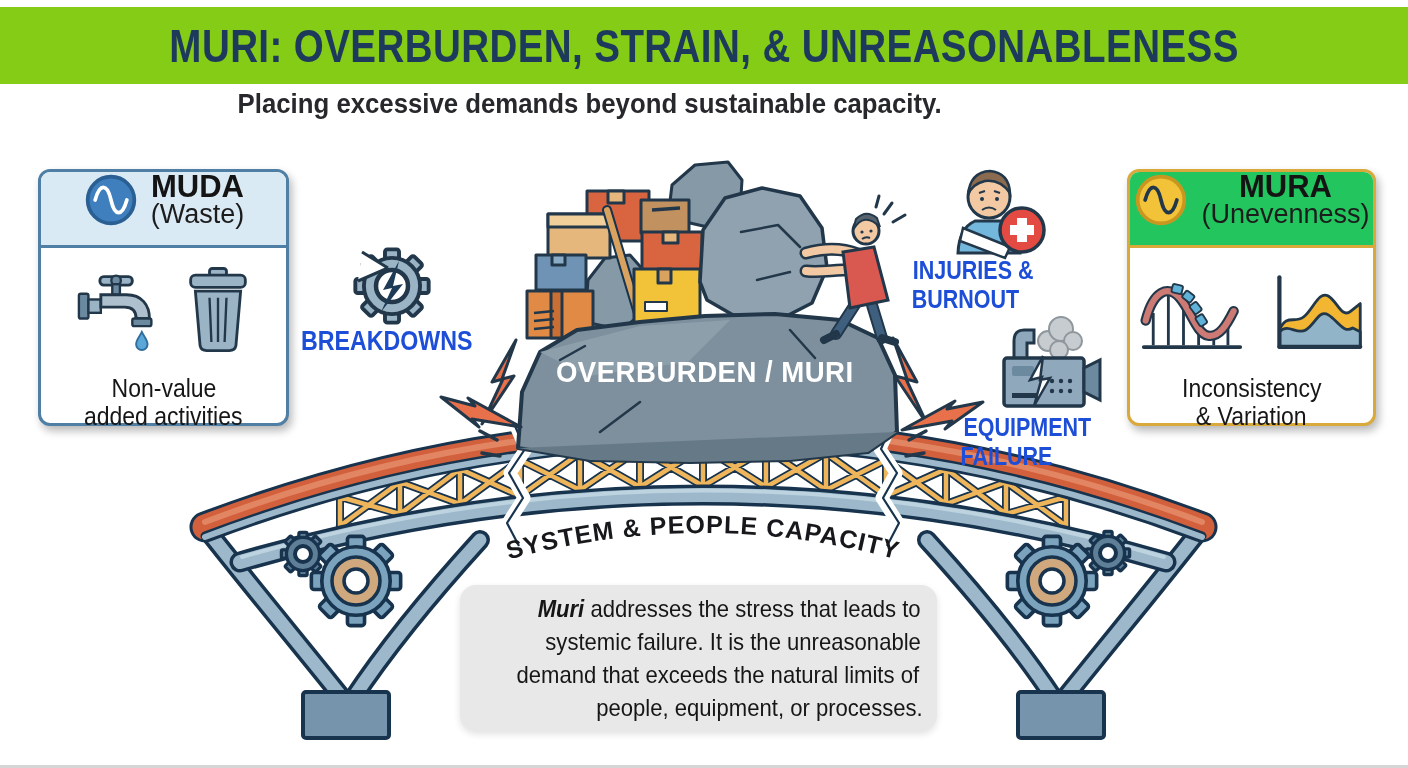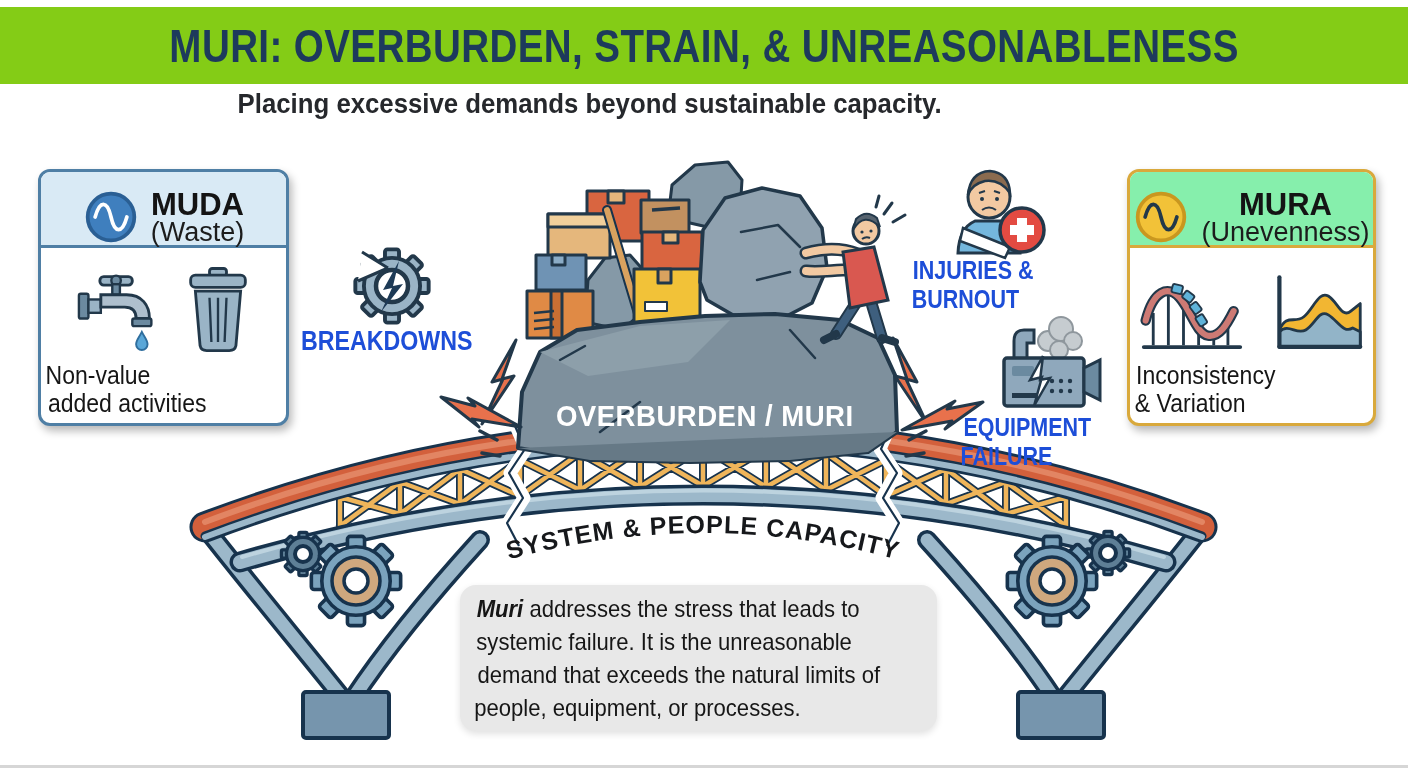--- a/index.html
+++ b/index.html
@@ -14,43 +14,43 @@
   
   .banner{left:0;top:7px;width:1408px;height:77px;background:#84cc16;z-index:2;
           display:flex;align-items:center;justify-content:center;}
   .banner .title{font-size:47px;font-weight:bold;color:#1d3a5c;letter-spacing:.5px;
                  transform:scaleX(.82);transform-origin:center;white-space:nowrap;}
   .subtitle{left:0;top:88px;width:1180px;text-align:center;z-index:2;}
   .subtitle span{font-size:28px;font-weight:bold;color:#26282c;}
 
   
   .card{border-radius:12px;background:#fff;box-shadow:3px 5px 9px rgba(0,0,0,.28);z-index:3;}
-  .card .hdr{display:flex;align-items:flex-end;justify-content:center;gap:12px;
+  .card .hdr{display:flex;align-items:flex-start;justify-content:center;gap:12px;
              border-radius:9px 9px 0 0;height:73px;}
   .card .hdr .ttl{font-size:31px;font-weight:bold;color:#141414;line-height:30px;text-align:center;}
   .card .hdr .sub{font-size:27px;color:#1c1c1c;line-height:25px;text-align:center;}
   .card .icons{display:flex;justify-content:center;align-items:flex-end;gap:26px;margin-top:14px;height:92px;}
-  .card .cap{margin-top:7px;text-align:left;font-size:25px;color:#161616;line-height:28px;}
+  .card .cap{margin-top:20px;text-align:center;font-size:25px;color:#161616;line-height:28px;}
   .muda{left:38px;top:169px;width:245px;height:251px;border:3px solid #4f7fa5;}
   .muda .hdr{background:#d9eaf5;border-bottom:3px solid #4f7fa5;}
   .mura{left:1127px;top:169px;width:243px;height:251px;border:3px solid #d9a93c;}
-  .mura .hdr{background:#86efac;border-bottom:3px solid #d9a93c;}
+  .mura .hdr{background:#22c55e;border-bottom:3px solid #d9a93c;}
 
   
   .callout{position:absolute;z-index:3;text-align:left;font-weight:bold;color:#1d4ed8;}
   .callout div{line-height:29px;}
   .breakdowns{left:287px;top:327px;width:210px;font-size:27px;}
   .injuries{left:903px;top:256px;width:172px;font-size:25px;line-height:27px;}
   .equipment{left:953px;top:413px;width:178px;font-size:25px;text-decoration:underline;}
-  .rock-label{left:543px;top:355px;width:320px;text-align:right;z-index:3;margin-top:44px;}
+  .rock-label{left:543px;top:355px;width:320px;text-align:right;z-index:3;}
   .rock-label span{font-size:30px;font-weight:bold;color:#ffffff;letter-spacing:.5px;}
 
   
   .footnote{left:460px;top:585px;width:477px;height:146px;background:#e8e8e8;border-radius:16px;
-            z-index:3;display:flex;flex-direction:column;justify-content:center;text-align:left;
+            z-index:3;display:flex;flex-direction:column;justify-content:center;text-align:right;
             box-shadow:0 3px 7px rgba(0,0,0,.12);}
   .footnote .ln{font-size:24px;color:#161616;line-height:33px;white-space:nowrap;}
   .footnote .lead{font-weight:bold;font-style:italic;}
   .bottom-edge{left:0;top:765px;width:1408px;height:3px;background:#d6d6d6;z-index:4;}
 </style>
 </head>
 <body>
 
 <div class="canvas">
 

